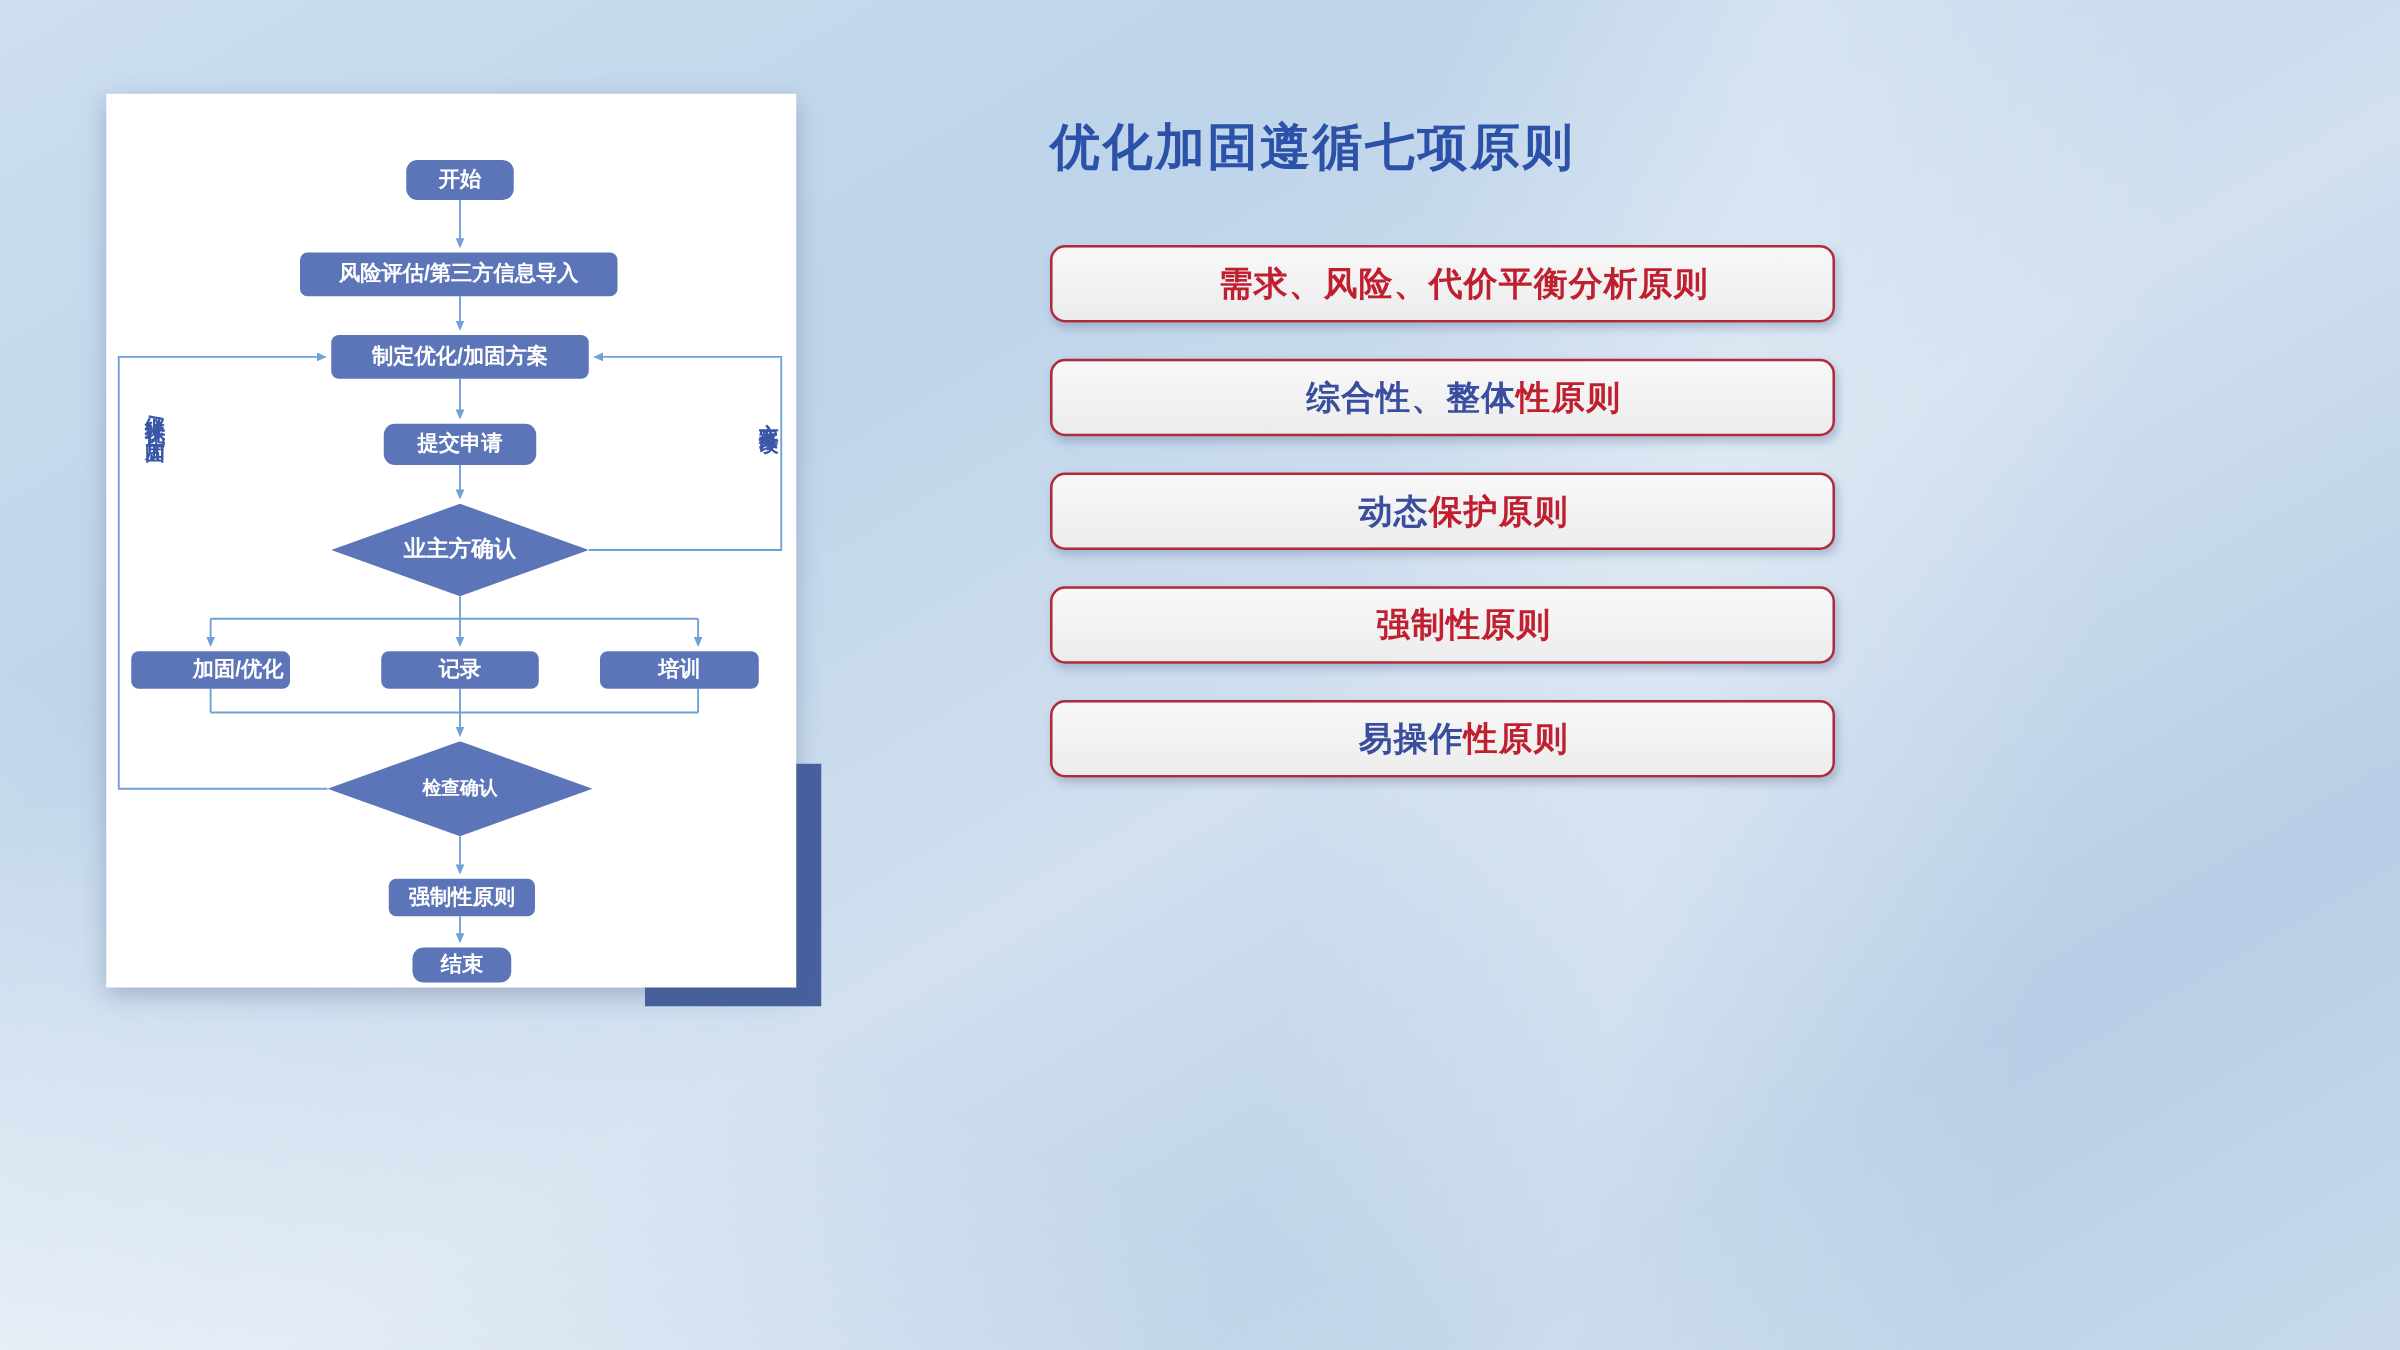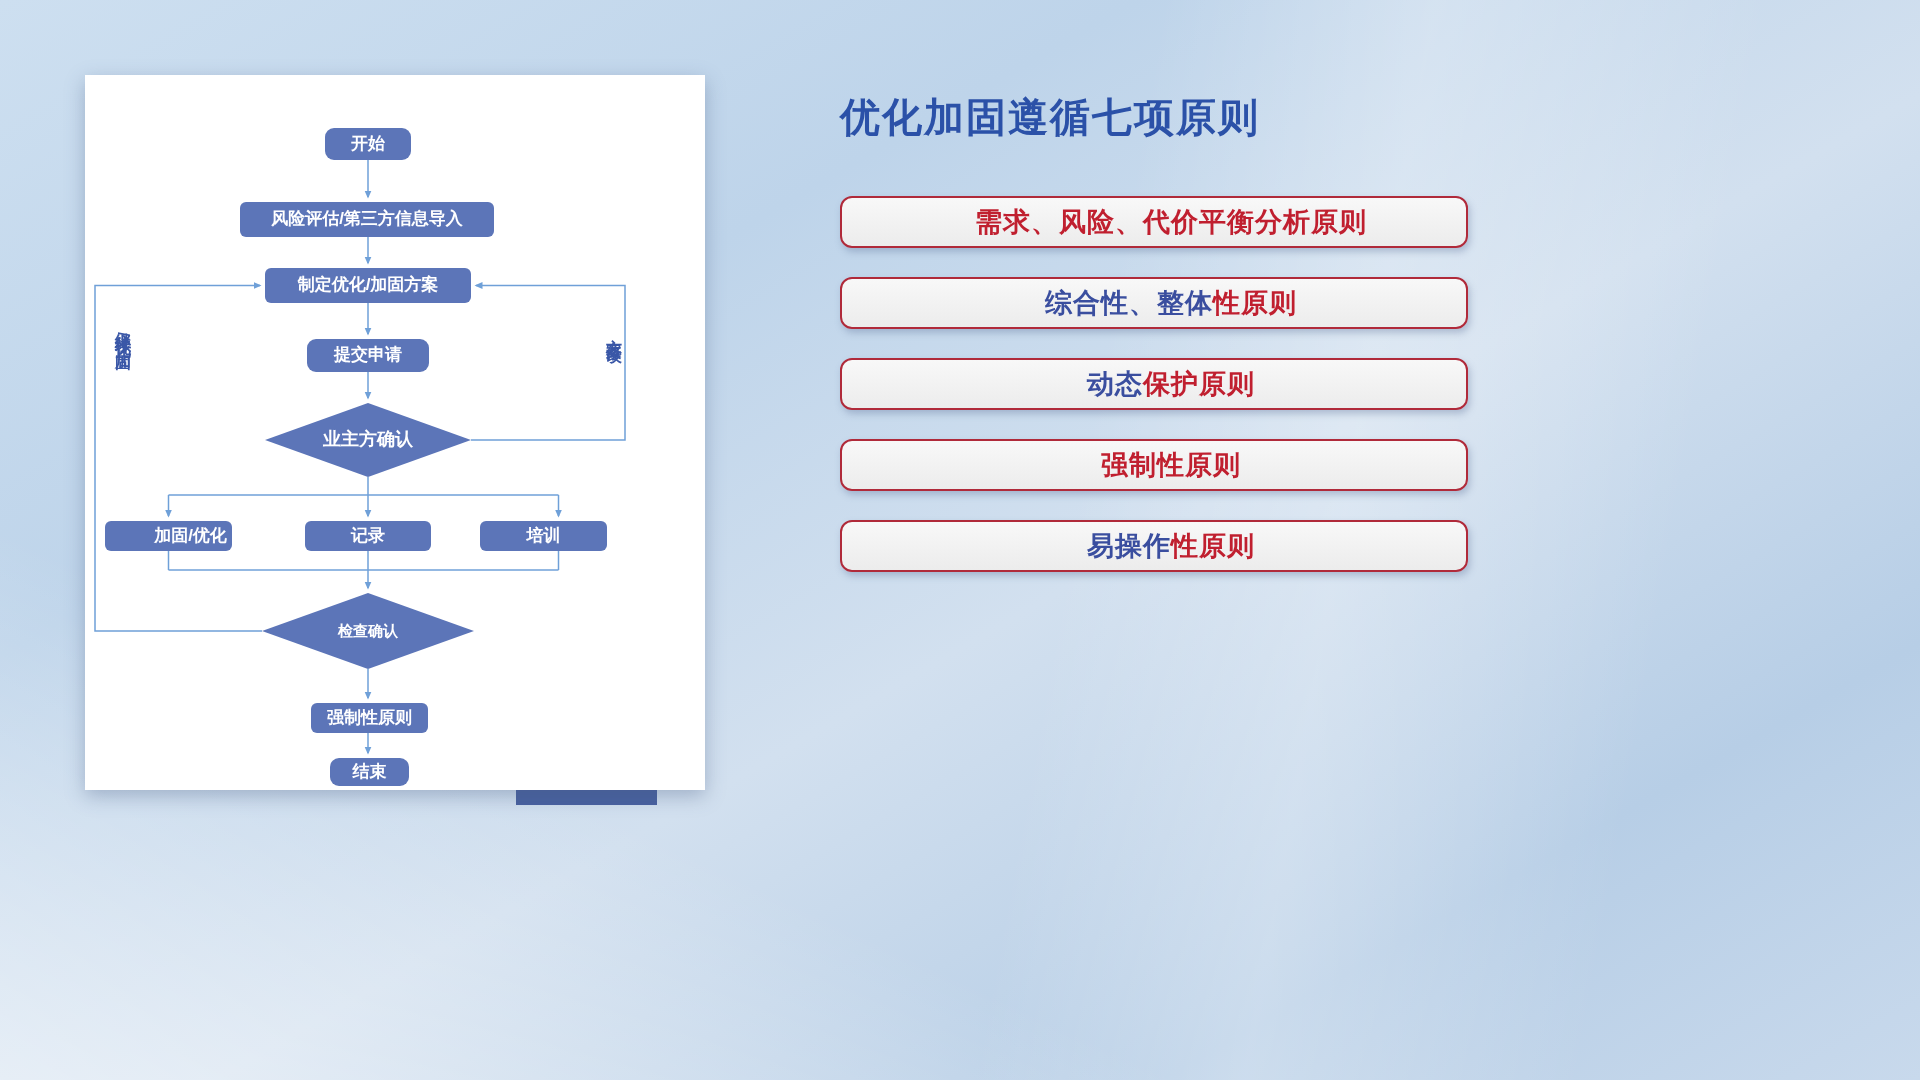--- a/index.html
+++ b/index.html
@@ -15,21 +15,21 @@
       linear-gradient(25deg, rgba(255,255,255,0.5) 0%, rgba(255,255,255,0) 28%),
       linear-gradient(150deg, #cddff0 0%, #bed4ea 30%, #d2e0ef 55%, #b7cee6 80%, #c8d9ec 100%);
   }
 
   
   .panel-accent {
     position:absolute; left:516px; top:611px; width:141px; height:194px;
     background:#48619f;
   }
   .panel {
-    position:absolute; left:85px; top:75px; width:620px; height:715px;
+    position:absolute; left:85px; top:75px; width:552px; height:715px;
     background:#ffffff;
     box-shadow:0 6px 18px rgba(70,90,130,.35);
   }
   .connectors { position:absolute; left:0; top:0; width:552px; height:715px; pointer-events:none; }
 
   .fc-node {
     position:absolute; display:flex; align-items:center; justify-content:center;
     background:var(--node-fill,#5c75b8); color:#ffffff;
     font-weight:bold; font-size:17px; border-radius:6px; text-align:center;
     line-height:1.1;
@@ -59,21 +59,21 @@
   .title {
     position:absolute; left:840px; top:90px; width:628px; text-align:left;
     font-size:40px; font-weight:bold; color:var(--title-blue,#2b51a8);
     letter-spacing:2px;
   }
   .principles {
     position:absolute; left:840px; top:196px; width:628px;
     display:flex; flex-direction:column; gap:29px;
   }
   .principle {
-    height:52px;
+    height:62px;
     background:linear-gradient(#f8f8f8,#ececec);
     border:2px solid var(--principle-border,#b02a3a);
     border-radius:12px;
     display:flex; align-items:center; justify-content:center;
     font-size:27px; font-weight:bold; letter-spacing:1px;
     box-shadow:2px 4px 7px rgba(90,110,150,.35);
     padding-left:34px;
   }
   .seg-blue { color:var(--principle-blue,#3a4e9f); }
   .seg-red  { color:var(--principle-red,#c01f2f); }

